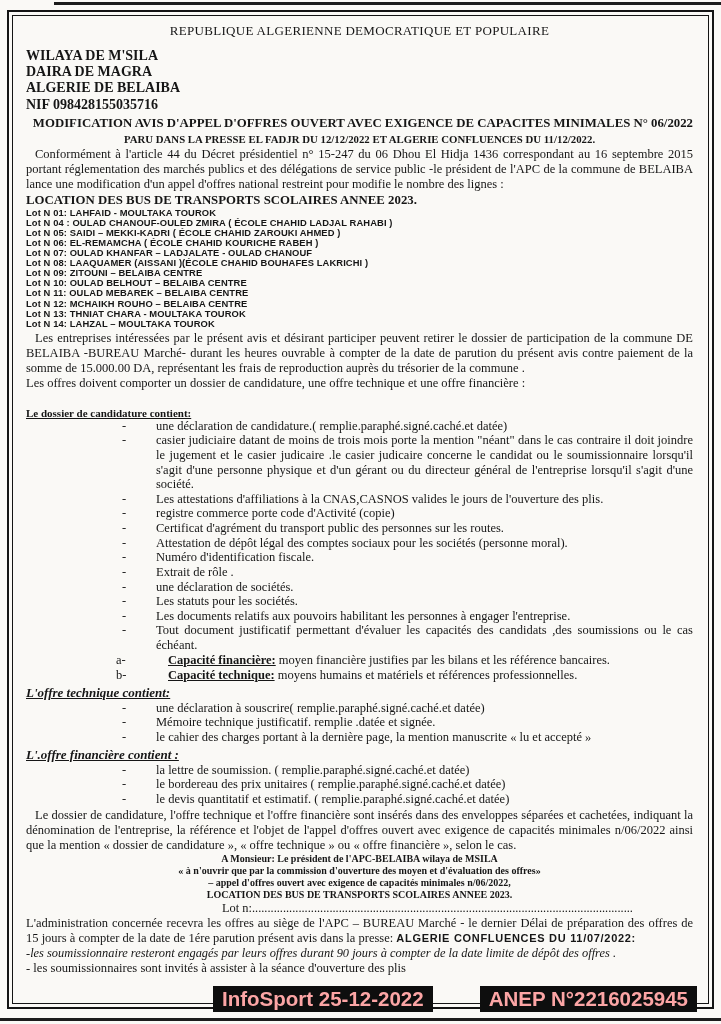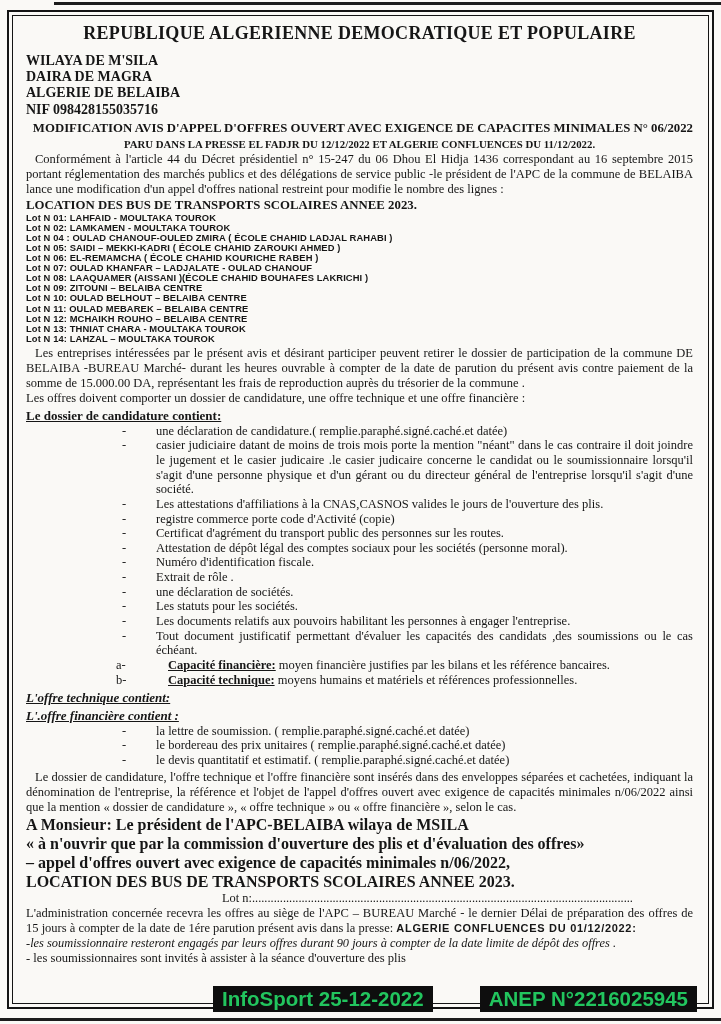--- a/index.html
+++ b/index.html
@@ -18,46 +18,46 @@
     position:absolute;left:7px;right:7px;top:10px;bottom:15px;
     border:2px solid #141414;
   }
   .frame-inner{
     position:absolute;left:3px;right:3px;top:3px;bottom:3px;
     border:1px solid #141414;
     padding:7px 15px 0 13px;
     overflow:hidden;
     box-sizing:border-box;
   }
-  .republic{ text-align:center;font-weight:700;font-size:18px;letter-spacing:.3px;}
+  .republic{ text-align:center;font-weight:400;font-size:13px;letter-spacing:.3px;}
   .agency{ margin-top:9px;font-weight:700;font-size:14px;line-height:1.16;}
   .title{ text-align:right;font-weight:700;font-size:12.8px;margin-top:3px;}
   .press-line{ text-align:center;font-weight:700;font-size:10.8px;margin-top:2px;}
   .para{ font-size:12.5px;line-height:1.2;text-align:justify;}
   .indent{ text-indent:9px;}
   .location-title{ font-weight:700;font-size:12.8px;margin-top:1px;}
   .lots{ font-family:"Liberation Sans",sans-serif;font-weight:700;font-size:9.4px;line-height:1.07;letter-spacing:.1px;}
-  .heading-u{ font-weight:700;font-size:13px;text-decoration:underline;margin-top:2px;}
+  .heading-u{ font-weight:700;font-size:11px;text-decoration:underline;margin-top:16px;}
   .heading-ui{ font-weight:700;font-style:italic;font-size:13px;text-decoration:underline;margin-top:2px;}
   .blist{ font-size:12.5px;line-height:1.17;}
   .blist .item{ position:relative;padding-left:130px;text-align:justify;}
   .blist .item::before{ content:"-";position:absolute;left:96px;top:0;}
   .cap-line{ font-size:12.5px;line-height:1.2;padding-left:90px;}
   .cap-prefix{ display:inline-block;width:52px;}
   .cap-label{ font-weight:700;text-decoration:underline;}
-  .center-block{ text-align:left;font-size:16px;line-height:1.2;}
+  .center-block{ text-align:center;font-size:10px;line-height:1.2;}
   .cb-bold{ font-weight:700;}
   .lot-dots{ font-size:12.4px;line-height:1.2;margin-left:196px;text-align:left;
              white-space:nowrap;overflow:hidden;max-width:450px;}
   .press-name{ font-family:"Liberation Sans",sans-serif;font-weight:700;font-size:11px;letter-spacing:.7px;}
   .note-italic{ font-style:italic;font-size:12.4px;line-height:1.2;}
   .note-plain{ font-size:12.6px;line-height:1.2;}
   .badge{
     position:absolute;bottom:12px;
-    background:#0e0e0e;color:#22c55e;
+    background:#0e0e0e;color:#fca5a5;
     font-family:"Liberation Sans",sans-serif;font-weight:700;font-size:20.5px;
     line-height:26px;padding:0 9px;white-space:nowrap;
   }
   .badge-publisher{ left:213px;}
   .badge-anep{ right:24px;}
   .mt2{margin-top:2px;}
 </style>
 </head>
 <body>
 
@@ -79,21 +79,20 @@
 
       <div class="title">MODIFICATION  AVIS D'APPEL D'OFFRES OUVERT AVEC EXIGENCE DE CAPACITES MINIMALES  N° 06/2022</div>
       <div class="press-line">PARU DANS  LA PRESSE EL FADJR DU 12/12/2022 ET ALGERIE CONFLUENCES DU 11/12/2022.</div>
 
       <div class="para indent mt2">Conformément à l'article 44 du Décret présidentiel n° 15-247 du 06 Dhou El Hidja 1436 correspondant au 16 septembre 2015 portant réglementation des marchés publics et des délégations de service public -le président de l'APC de la commune de  BELAIBA  lance une modification d'un appel d'offres national restreint pour modifie le nombre des lignes :</div>
 
       <div class="location-title">LOCATION DES BUS DE TRANSPORTS SCOLAIRES ANNEE 2023.</div>
 
       <div class="lots">
         <div>Lot N 01: LAHFAID - MOULTAKA TOUROK</div>
-        <div>Lot N 02: LAMKAMEN - MOULTAKA TOUROK</div>
         <div>Lot N 04 : OULAD CHANOUF-OULED ZMIRA ( ÉCOLE  CHAHID LADJAL RAHABI )</div>
         <div>Lot N 05: SAIDI – MEKKI-KADRI ( ÉCOLE  CHAHID ZAROUKI AHMED )</div>
         <div>Lot N 06:  EL-REMAMCHA ( ÉCOLE CHAHID KOURICHE RABEH )</div>
         <div>Lot N 07:  OULAD KHANFAR – LADJALATE - OULAD CHANOUF</div>
         <div>Lot N 08: LAAQUAMER (AISSANI  )(ÉCOLE  CHAHID BOUHAFES LAKRICHI )</div>
         <div>Lot N 09: ZITOUNI – BELAIBA CENTRE</div>
         <div>Lot N 10: OULAD BELHOUT – BELAIBA CENTRE</div>
         <div>Lot N 11: OULAD MEBAREK – BELAIBA CENTRE</div>
         <div>Lot N 12: MCHAIKH ROUHO – BELAIBA CENTRE</div>
         <div>Lot N 13: THNIAT CHARA  - MOULTAKA TOUROK</div>
@@ -120,40 +119,45 @@
       </div>
 
       <div class="cap-line">
         <span class="cap-prefix">a-</span><span class="cap-label">Capacité financière:</span><span> moyen financière justifies par les bilans et les référence bancaires.</span>
       </div>
       <div class="cap-line">
         <span class="cap-prefix">b-</span><span class="cap-label">Capacité technique:</span><span> moyens humains et matériels et références professionnelles.</span>
       </div>
 
       <div class="heading-ui">L'offre technique contient:</div>
+      <div class="blist">
+        <div class="item">une déclaration à souscrire( remplie.paraphé.signé.caché.et datée)</div>
+        <div class="item">Mémoire technique justificatif. remplie .datée et signée.</div>
+        <div class="item">le cahier des charges portant à la dernière page, la mention manuscrite « lu et accepté »</div>
+      </div>
 
       <div class="heading-ui">L'.offre financière contient :</div>
       <div class="blist">
         <div class="item">la lettre de soumission. ( remplie.paraphé.signé.caché.et datée)</div>
         <div class="item">le bordereau des prix unitaires ( remplie.paraphé.signé.caché.et datée)</div>
         <div class="item">le devis quantitatif et estimatif. ( remplie.paraphé.signé.caché.et datée)</div>
       </div>
 
       <div class="para indent mt2">Le dossier de candidature, l'offre technique et l'offre financière sont insérés dans des enveloppes séparées et cachetées, indiquant la dénomination de l'entreprise, la référence et l'objet de  l'appel d'offres ouvert avec exigence de capacités minimales n/06/2022 ainsi que la mention  « dossier de candidature », « offre technique » ou « offre financière », selon le cas.</div>
 
       <div class="center-block">
         <div class="cb-bold">A Monsieur: Le président de l'APC-BELAIBA wilaya de MSILA</div>
-        <div class="cb-bold">« à n'ouvrir que par la commission d'ouverture des plis et d'évaluation des offres»</div>
+        <div class="cb-bold">« à n'ouvrir que par la commission d'ouverture des moyen et d'évaluation des offres»</div>
         <div class="cb-bold">– appel d'offres ouvert avec exigence de capacités minimales n/06/2022,</div>
         <div class="cb-bold">LOCATION DES BUS DE TRANSPORTS SCOLAIRES ANNEE 2023.</div>
       </div>
       <div class="lot-dots">Lot n:...........................................................................................................................</div>
 
       <div class="para">
-        <span>L'administration concernée recevra les offres au siège de l'APC – BUREAU   Marché - le dernier Délai de préparation des offres de 15 jours à compter de la date de 1ére parution présent avis dans la presse: </span><span class="press-name">ALGERIE CONFLUENCES DU 01/12/2022:</span>
+        <span>L'administration concernée recevra les offres au siège de l'APC – BUREAU   Marché - le dernier Délai de préparation des offres de 15 jours à compter de la date de 1ére parution présent avis dans la presse: </span><span class="press-name">ALGERIE CONFLUENCES DU 11/07/2022:</span>
       </div>
 
       <div class="note-italic">-les soumissionnaire resteront engagés par leurs offres durant 90 jours à compter de la date limite de dépôt des offres .</div>
       <div class="note-plain">- les soumissionnaires sont invités à assister à la séance d'ouverture des plis</div>
 
     </div>
   </div>
 
   <div class="badge badge-publisher">InfoSport 25-12-2022</div>
   <div class="badge badge-anep">ANEP N°2216025945</div>

